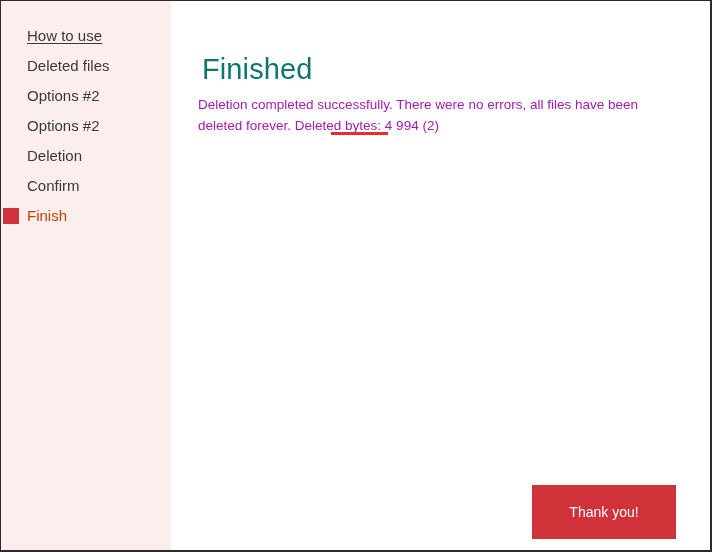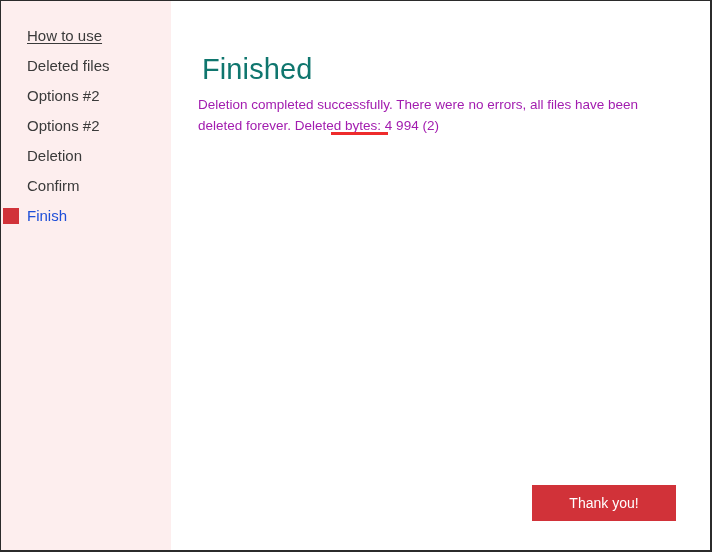--- a/index.html
+++ b/index.html
@@ -56,21 +56,21 @@
   }
   .nav-item .nav-label {
     display: inline-block;
     line-height: 30px;
   }
   .nav-item.hovered .nav-label {
     text-decoration: underline;
     text-underline-offset: 2px;
   }
   .nav-item.active .nav-label {
-    color: #1d4ed8;
+    color: #c2410c;
   }
   .nav-marker {
     position: absolute;
     left: 2px;
     top: 7px;
     width: 16px;
     height: 16px;
     background: #d13239;
   }
 
@@ -163,21 +163,21 @@
     height: 3px;
     background: #ee2b2b;
   }
 
   
   .primary-btn {
     position: absolute;
     left: 361px;
     top: 484px;
     width: 144px;
-    height: 36px;
+    height: 54px;
     background: #d13239;
     border: none;
     color: #ffffff;
     font-family: "Liberation Sans", sans-serif;
     font-size: 14px;
     cursor: default;
     padding: 0;
   }
 </style>
 </head>

